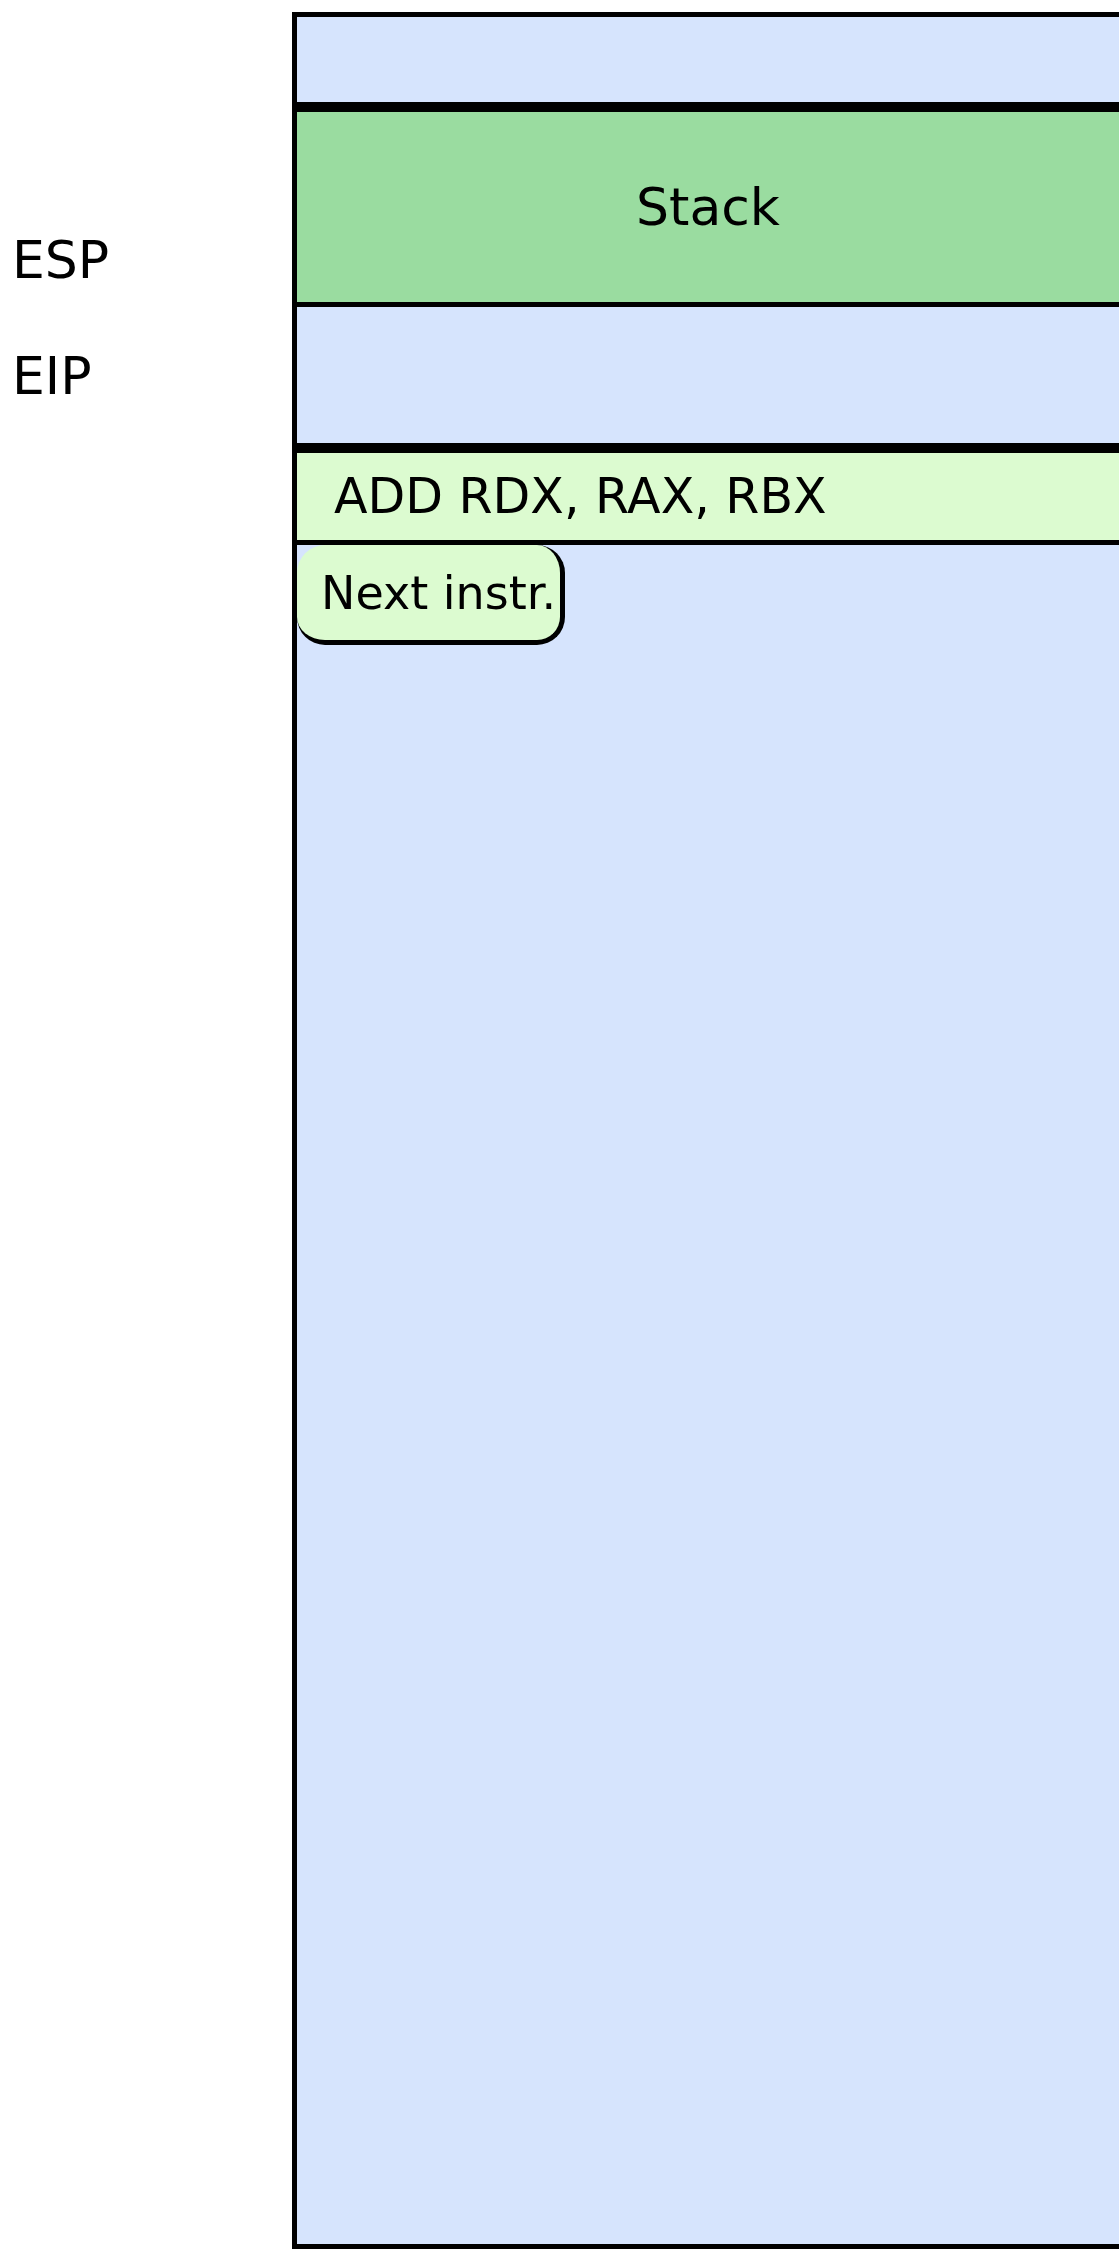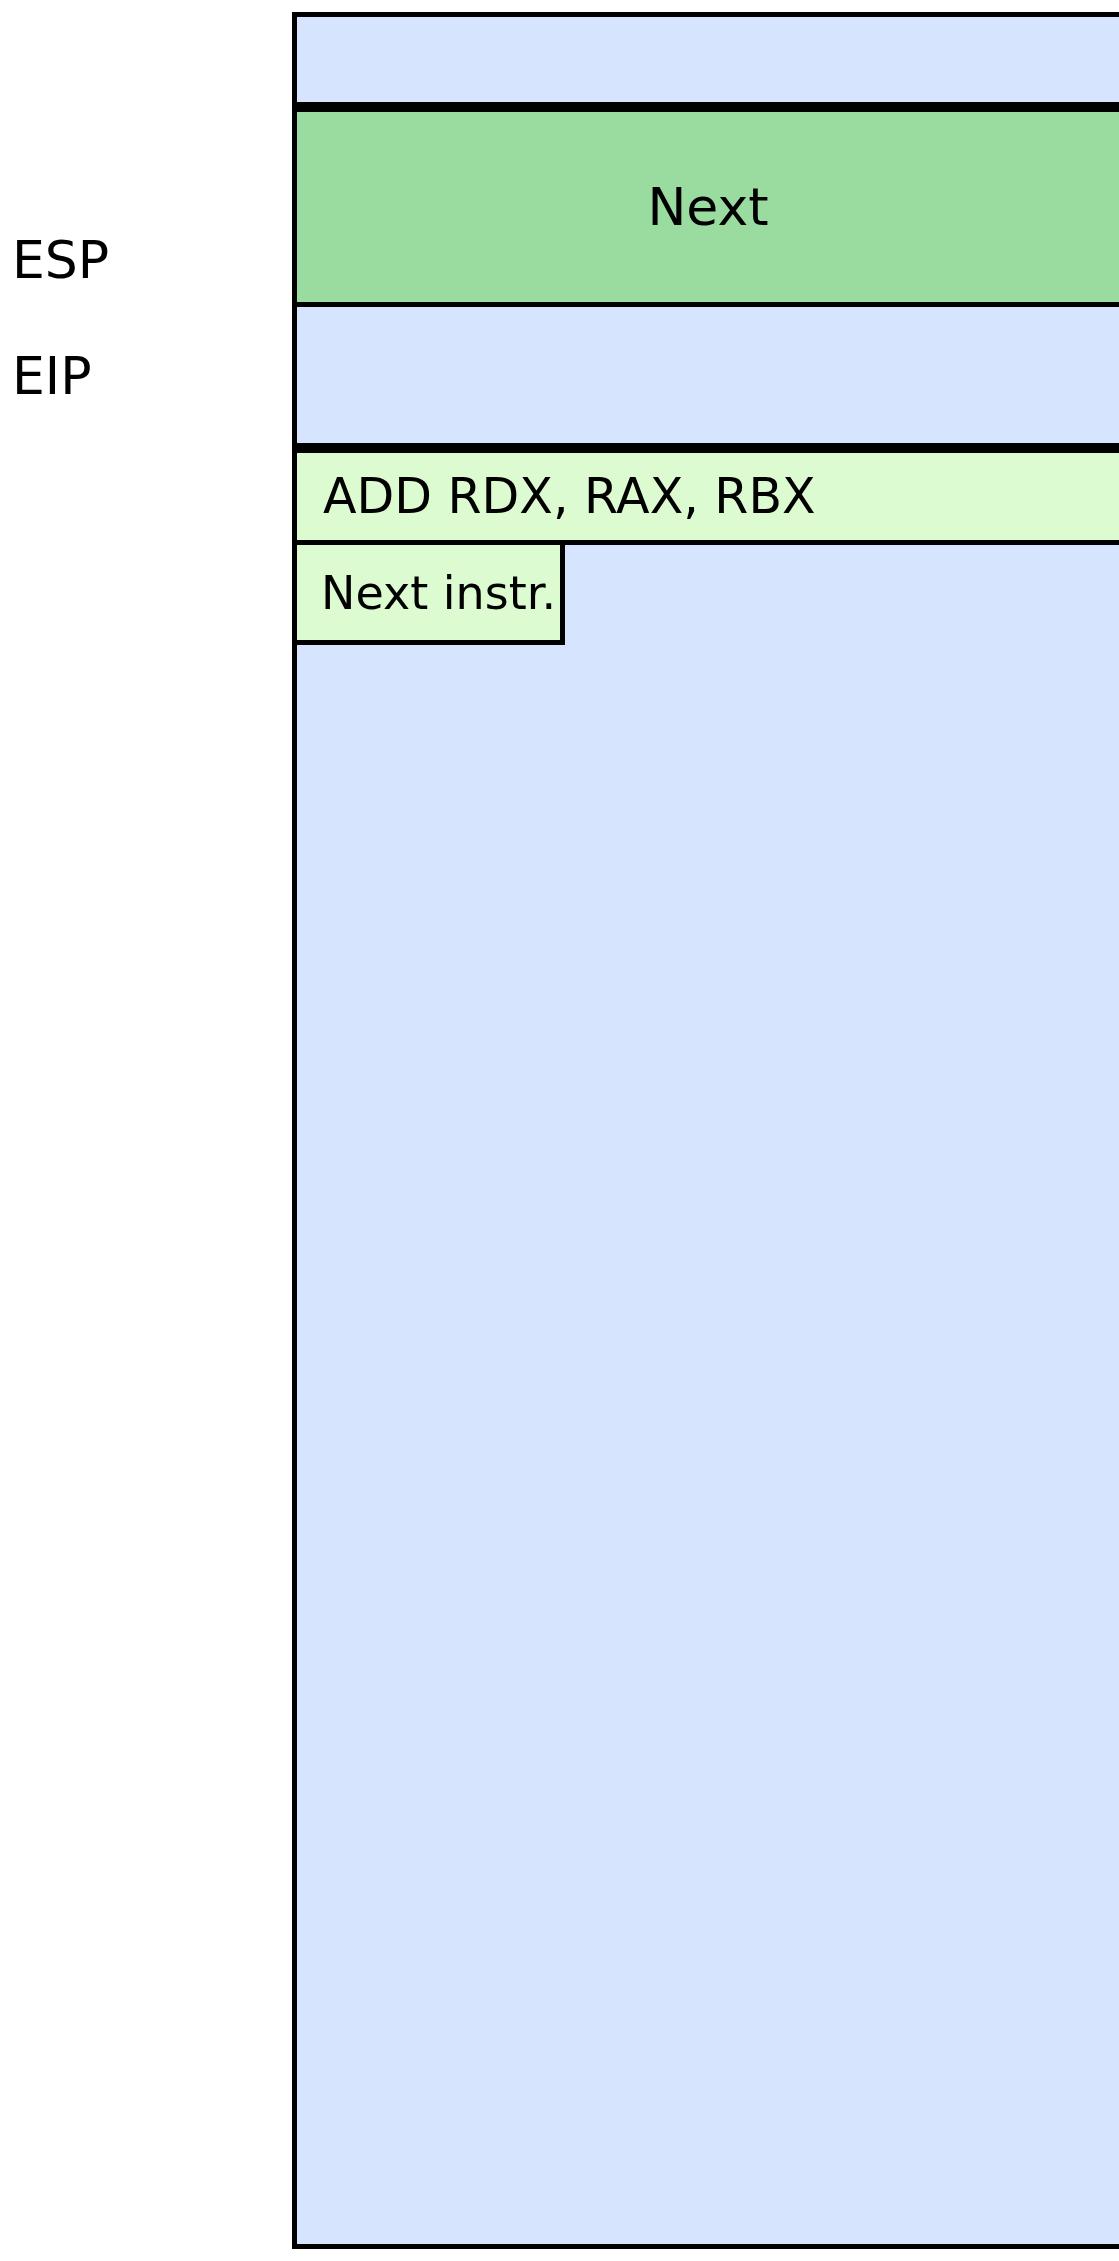--- a/index.html
+++ b/index.html
@@ -88,34 +88,35 @@
   }
 
   #mem-instr-current {
     top: 431px;
     width: 822px;
     height: 97px;
     background: #dcfbd0;
     font-size: 49px;
     line-height: 53px;
     justify-content: flex-start;
-    padding-left: 26px;
+    padding-left: 37px;
   }
 
   #mem-instr-next {
     top: 528px;
     width: 268px;
     height: 100px;
     background: #dcfbd0;
     border-right: 5px solid #000000;
     border-top: none;
     font-size: 46px;
     line-height: 50px;
     justify-content: flex-start;
     padding-left: 24px;
+    border-radius: 28px;
   }
 
   #mem-free-bottom {
     top: 628px;
     width: 822px;
     height: 1599px;
     background: #d6e4fd;
     border-top: none;
     border-bottom: none;
   }
@@ -125,21 +126,21 @@
 
 <div id="register-labels">
   <div class="reg-label" id="reg-esp">ESP</div>
   <div class="reg-label" id="reg-eip">EIP</div>
 </div>
 
 <div id="memory-diagram">
 
   <div class="mem-row" id="mem-free-top"></div>
 
-  <div class="mem-row" id="mem-stack">Next</div>
+  <div class="mem-row" id="mem-stack">Stack</div>
 
   <div class="mem-row" id="mem-free-mid"></div>
 
   <div class="mem-row" id="mem-instr-current">ADD  RDX, RAX, RBX</div>
 
   <div class="mem-row" id="mem-instr-next">Next instr.</div>
 
   <div class="mem-row" id="mem-free-bottom"></div>
 
 </div>

